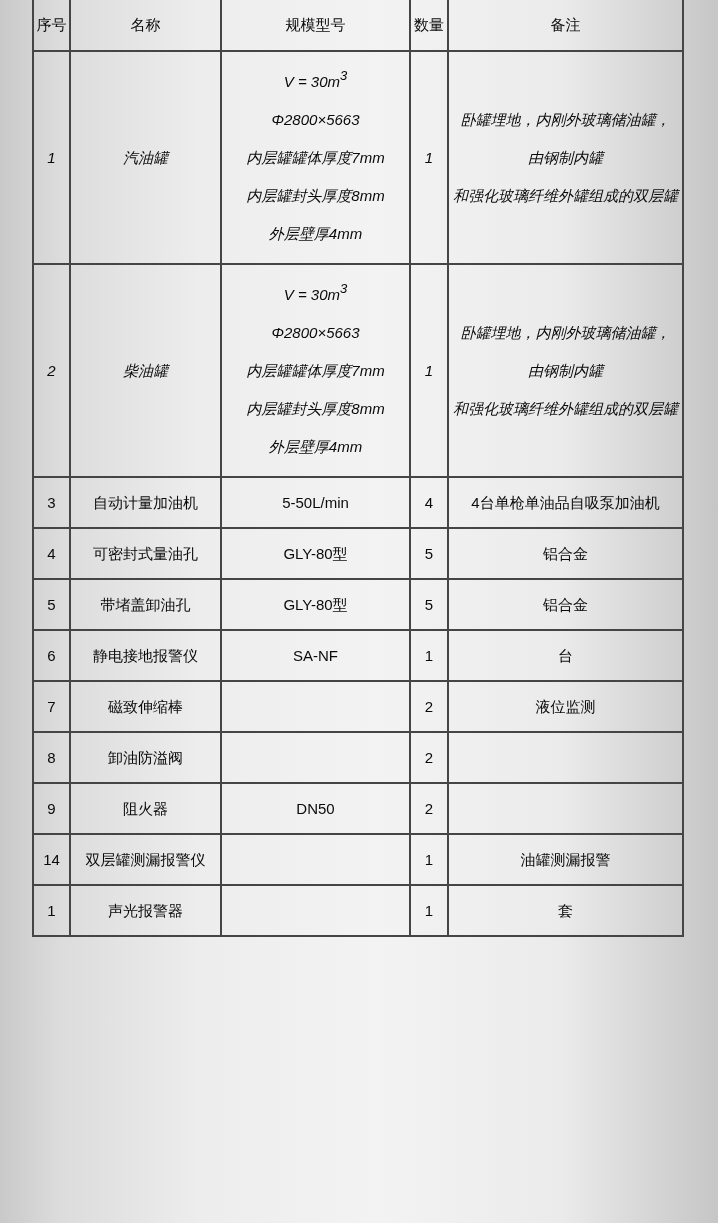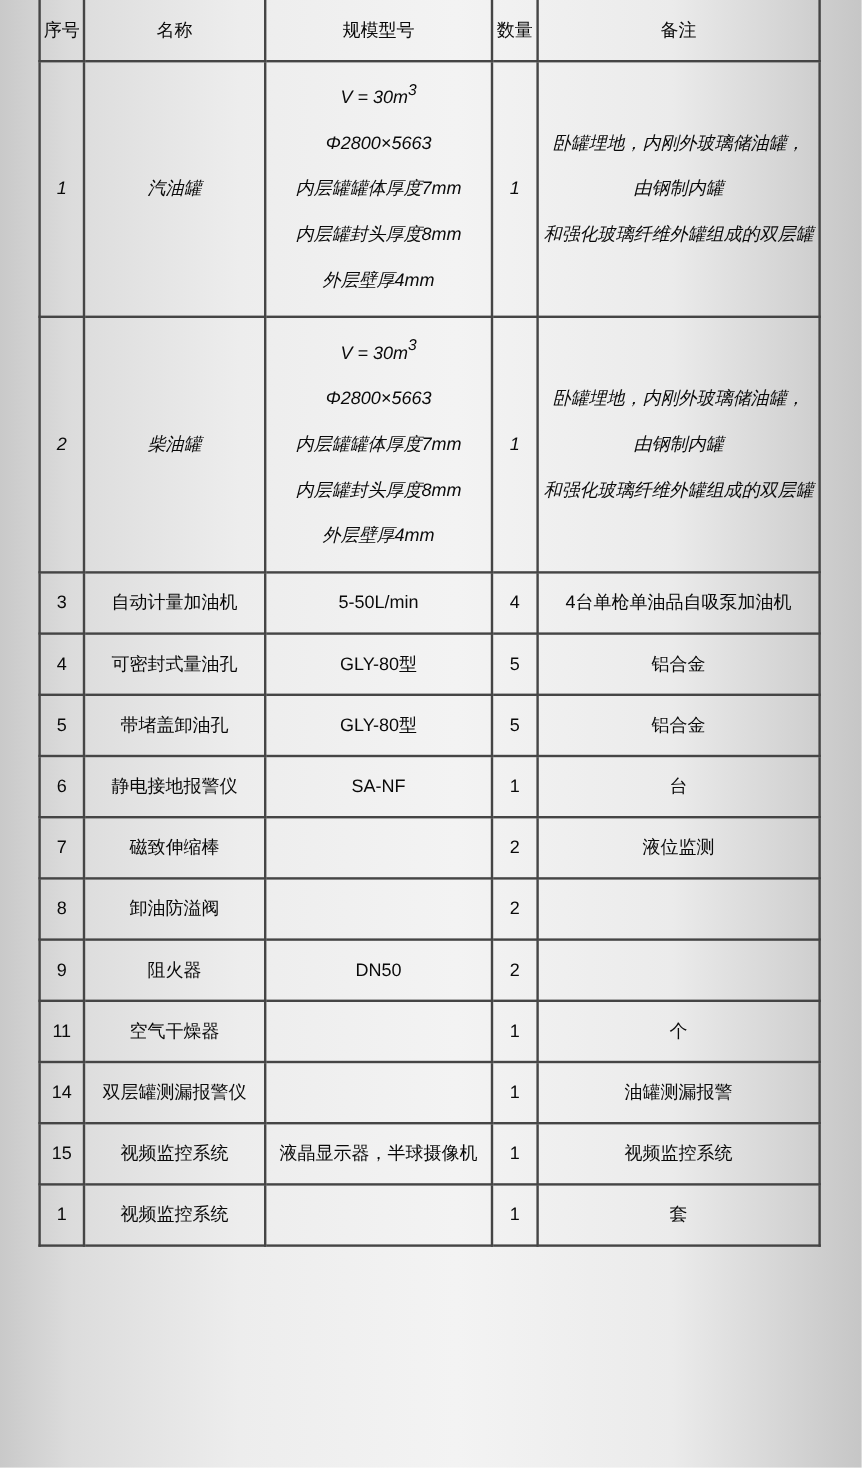--- a/index.html
+++ b/index.html
@@ -209,71 +209,39 @@
         <td>
           <div class="line">DN50</div>
         </td>
         <td>
           <div class="line">2</div>
         </td>
         <td></td>
       </tr>
       <tr>
         <td>
-          <div class="line">11</div>
-        </td>
-        <td>
-          <div class="line">空气干燥器</div>
-        </td>
-        <td></td>
-        <td>
-          <div class="line">1</div>
-        </td>
-        <td>
-          <div class="line">个</div>
-        </td>
-      </tr>
-      <tr>
-        <td>
           <div class="line">14</div>
         </td>
         <td>
           <div class="line">双层罐测漏报警仪</div>
         </td>
         <td></td>
         <td>
           <div class="line">1</div>
         </td>
         <td>
           <div class="line">油罐测漏报警</div>
         </td>
       </tr>
       <tr>
         <td>
-          <div class="line">15</div>
-        </td>
-        <td>
-          <div class="line">视频监控系统</div>
-        </td>
-        <td>
-          <div class="line">液晶显示器，半球摄像机</div>
-        </td>
-        <td>
-          <div class="line">1</div>
-        </td>
-        <td>
-          <div class="line">视频监控系统</div>
-        </td>
-      </tr>
-      <tr>
-        <td>
-          <div class="line">1</div>
-        </td>
-        <td>
-          <div class="line">视频监控系统</div>
+          <div class="line">1</div>
+        </td>
+        <td>
+          <div class="line">声光报警器</div>
         </td>
         <td></td>
         <td>
           <div class="line">1</div>
         </td>
         <td>
           <div class="line">套</div>
         </td>
       </tr>
     </tbody>

